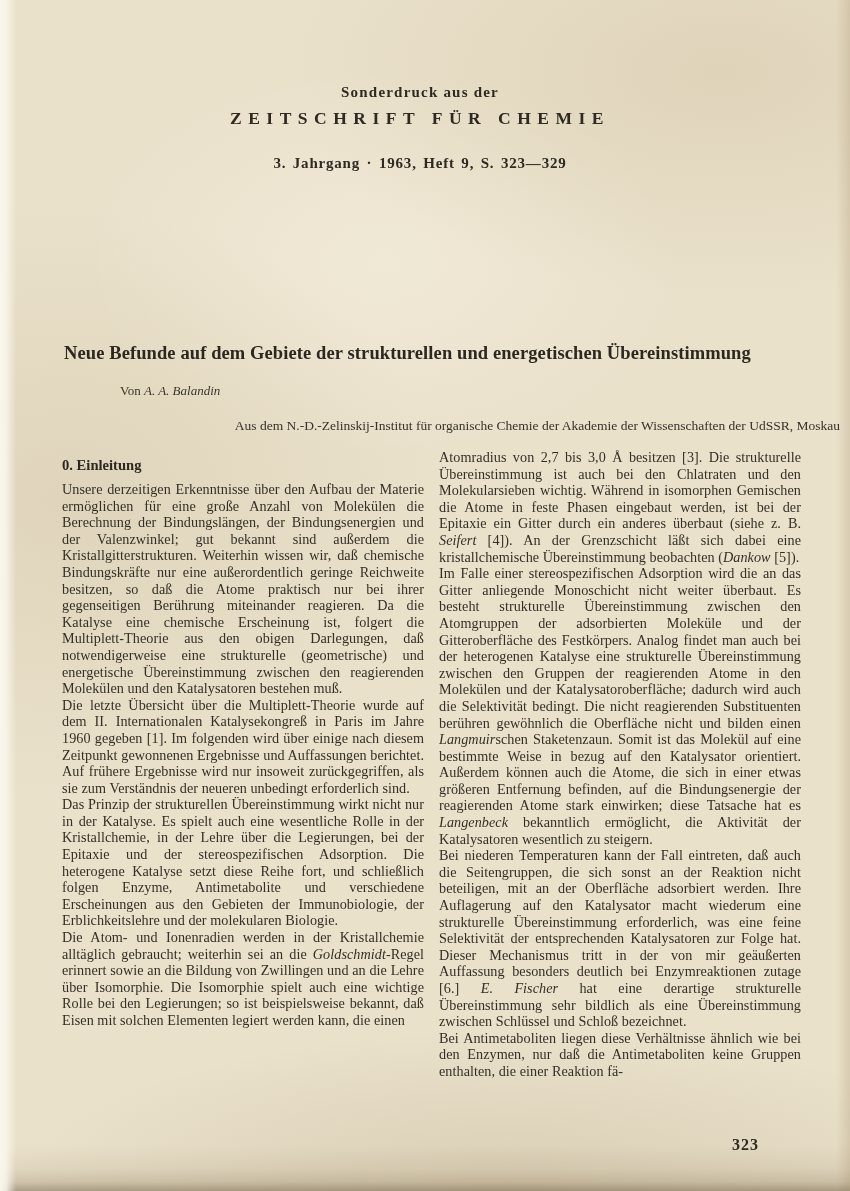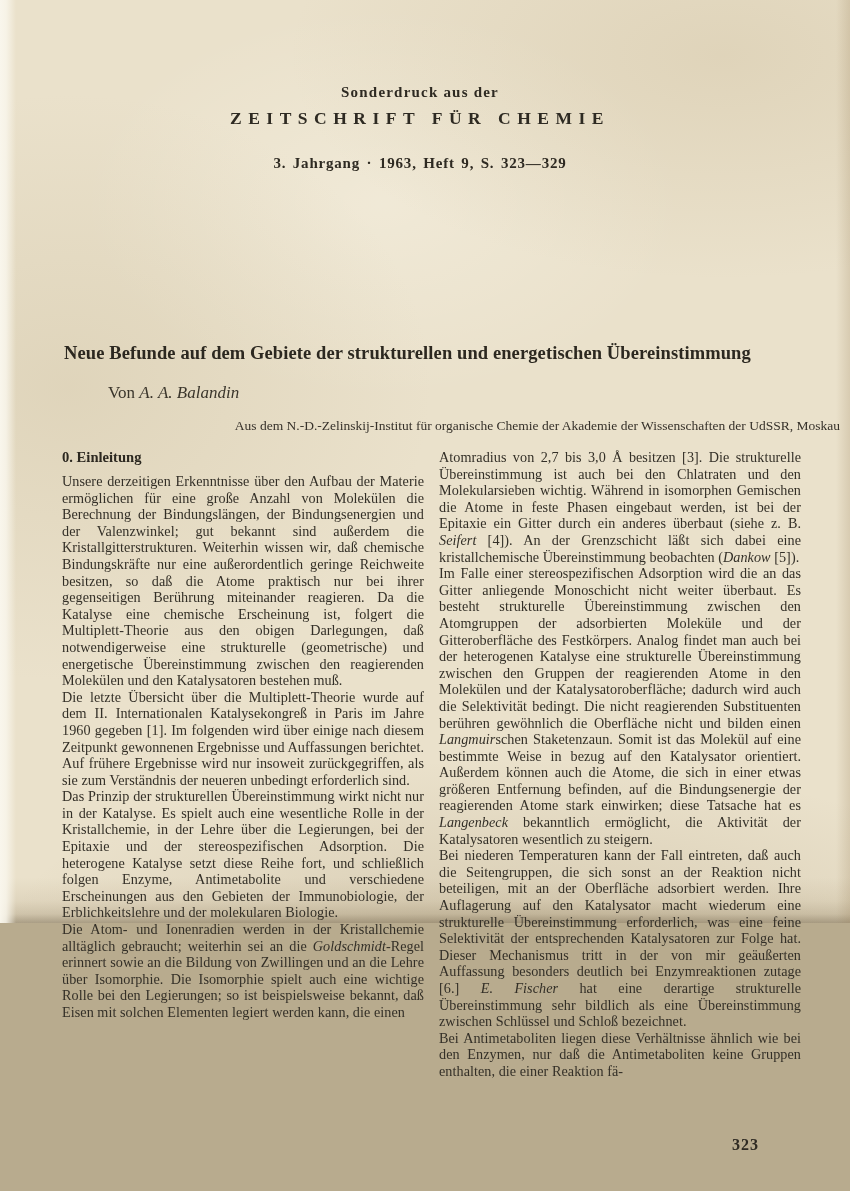--- a/index.html
+++ b/index.html
@@ -2,21 +2,21 @@
 <html><head>
 <meta charset="utf-8">
 <style>
   html, body { margin: 0; padding: 0; }
   body {
     width: 850px; height: 1191px; overflow: hidden;
     font-family: "Liberation Serif", "DejaVu Serif", serif;
     background: #b8ab8e;
   }
   .page {
-    position: relative; width: 850px; height: 923px;
+    position: relative; width: 850px; height: 1191px;
     background-color: #eae1cb;
     background-image:
       linear-gradient(90deg, #f9f6ec 0px, rgba(249,246,236,0.85) 6px, rgba(249,246,236,0) 16px),
       linear-gradient(270deg, rgba(150,125,85,0.22) 0px, rgba(150,125,85,0) 14px),
       linear-gradient(0deg, rgba(75,58,30,0.40) 0px, rgba(110,90,55,0.22) 9px, rgba(150,130,95,0.12) 22px, rgba(0,0,0,0) 46px),
       radial-gradient(ellipse 620px 320px at 85% 6%, rgba(185,165,125,0.22), transparent 70%),
       radial-gradient(ellipse 520px 420px at 8% 42%, rgba(195,180,145,0.28), transparent 70%),
       radial-gradient(ellipse 700px 240px at 60% 101%, rgba(130,108,68,0.18), transparent 72%),
       radial-gradient(ellipse 400px 260px at 45% 22%, rgba(255,252,242,0.30), transparent 75%);
     color: #332f27;
@@ -28,34 +28,34 @@
   .journal-header .imprint { font-size: 15px; letter-spacing: 1.2px; }
   .journal-header .journal { font-size: 17.5px; letter-spacing: 6.5px; margin-top: 7px; }
   .journal-header .issue   { font-size: 15px; letter-spacing: 0.8px; word-spacing: 2px; margin-top: 26px; }
 
   .article-title {
     position: absolute; top: 343px; left: 64px; width: 760px;
     margin: 0; font-size: 18.5px; font-weight: bold; color: #2c2820;
     letter-spacing: 0.1px;
   }
   .article-byline {
-    position: absolute; top: 383px; left: 108px;
-    font-size: 17px; color: #3a352b;
+    position: absolute; top: 383px; left: 120px;
+    font-size: 13px; color: #3a352b;
   }
   .article-affiliation {
     position: absolute; top: 418px; left: 40px; width: 800px;
     text-align: right; font-size: 13.5px; color: #36312a;
   }
   .columns {
     position: absolute; top: 449px; left: 62px; width: 740px;
     display: flex; gap: 15px;
   }
   .col { width: 362px; }
   .sec-head {
-    margin: 0 0 7px 0; font-size: 14.6px; font-weight: bold; color: #2c2820;
+    margin: 8px 0 7px 0; font-size: 14.6px; font-weight: bold; color: #2c2820;
   }
   .sec-head.mt { margin-top: 14px; }
   .body-par {
     margin: 0; font-size: 14.2px; line-height: 16.6px;
     text-align: justify; color: #332f27; letter-spacing: 0.05px;
   }
   .page-number {
     position: absolute; top: 1136px; left: 732px;
     font-size: 16px; font-weight: bold; color: #2e2a22; letter-spacing: 1px;
   }

